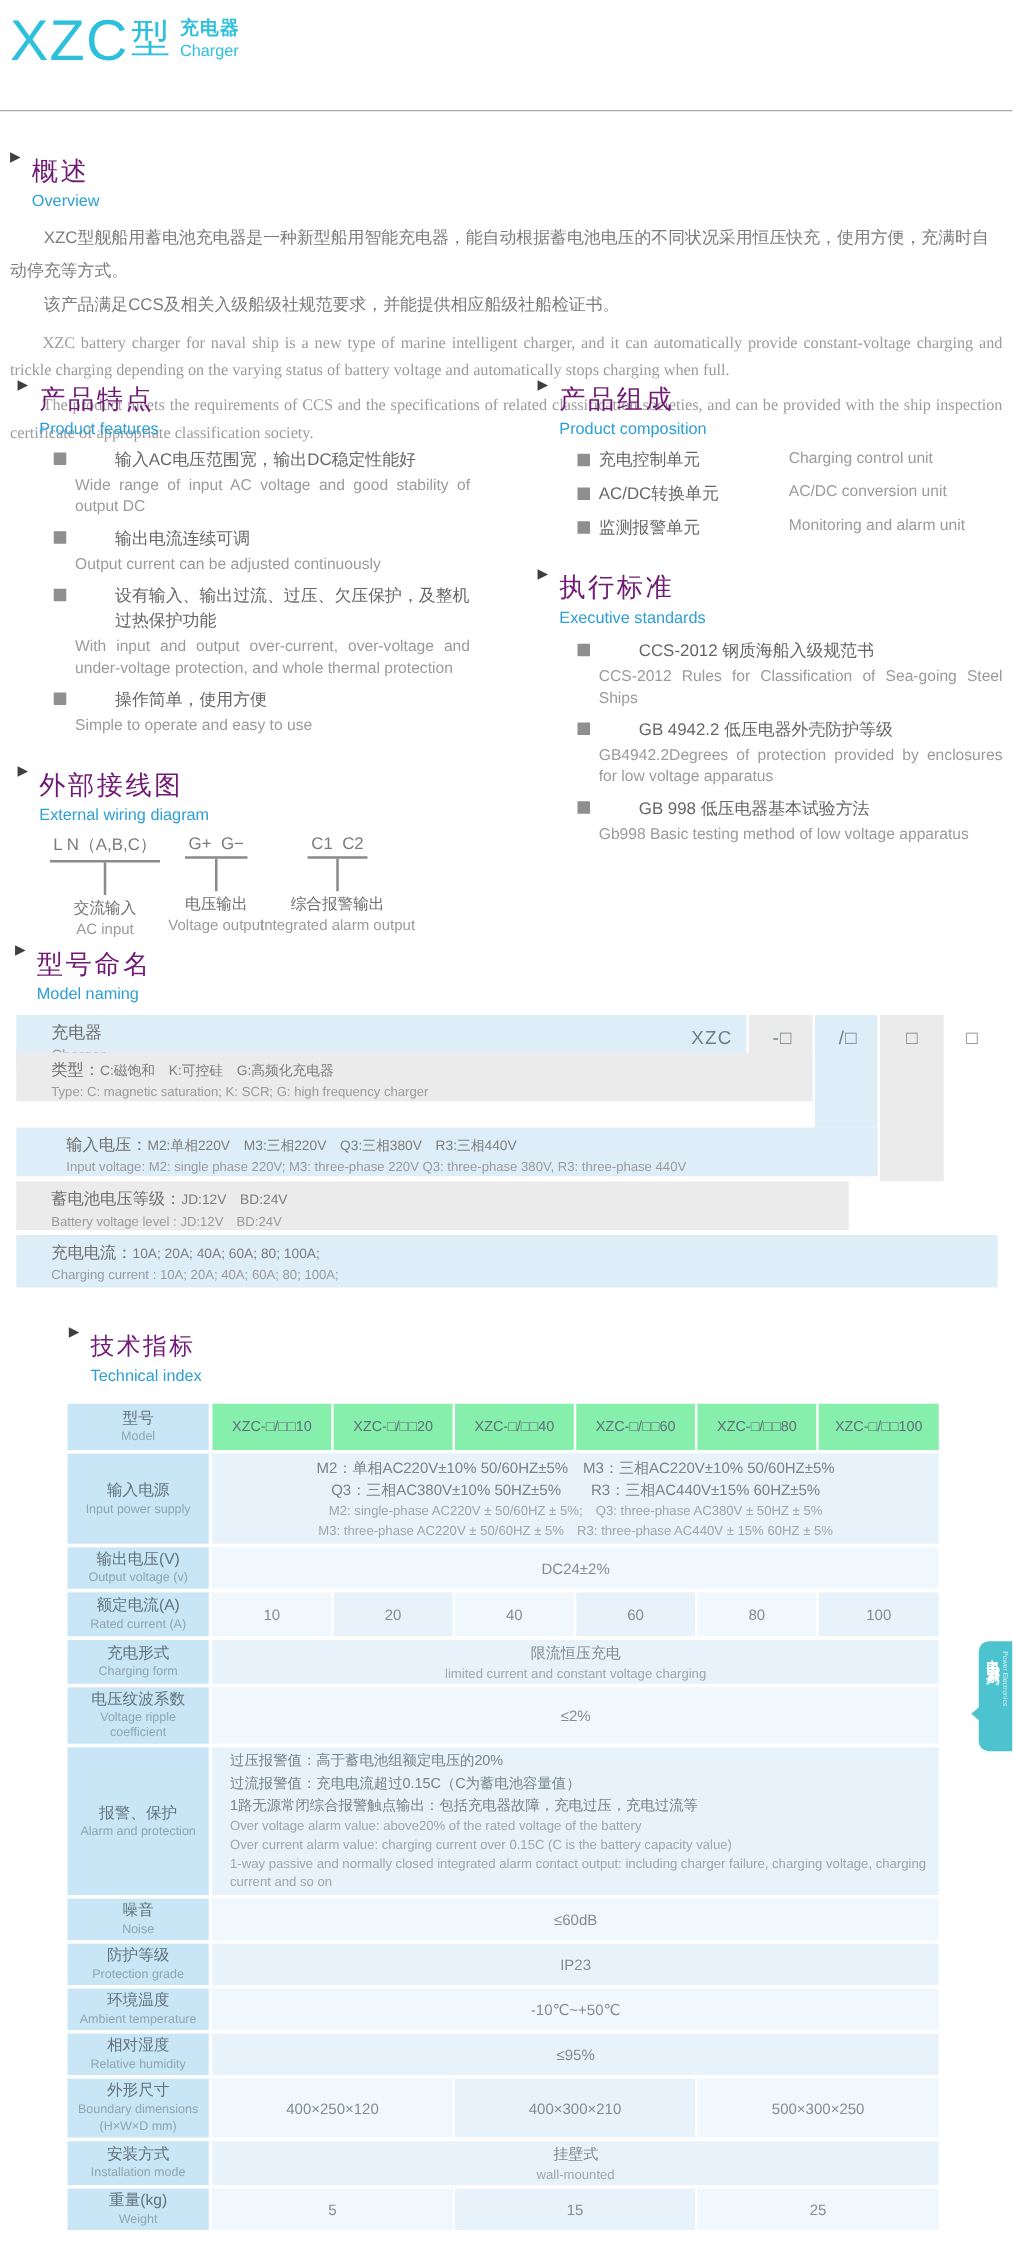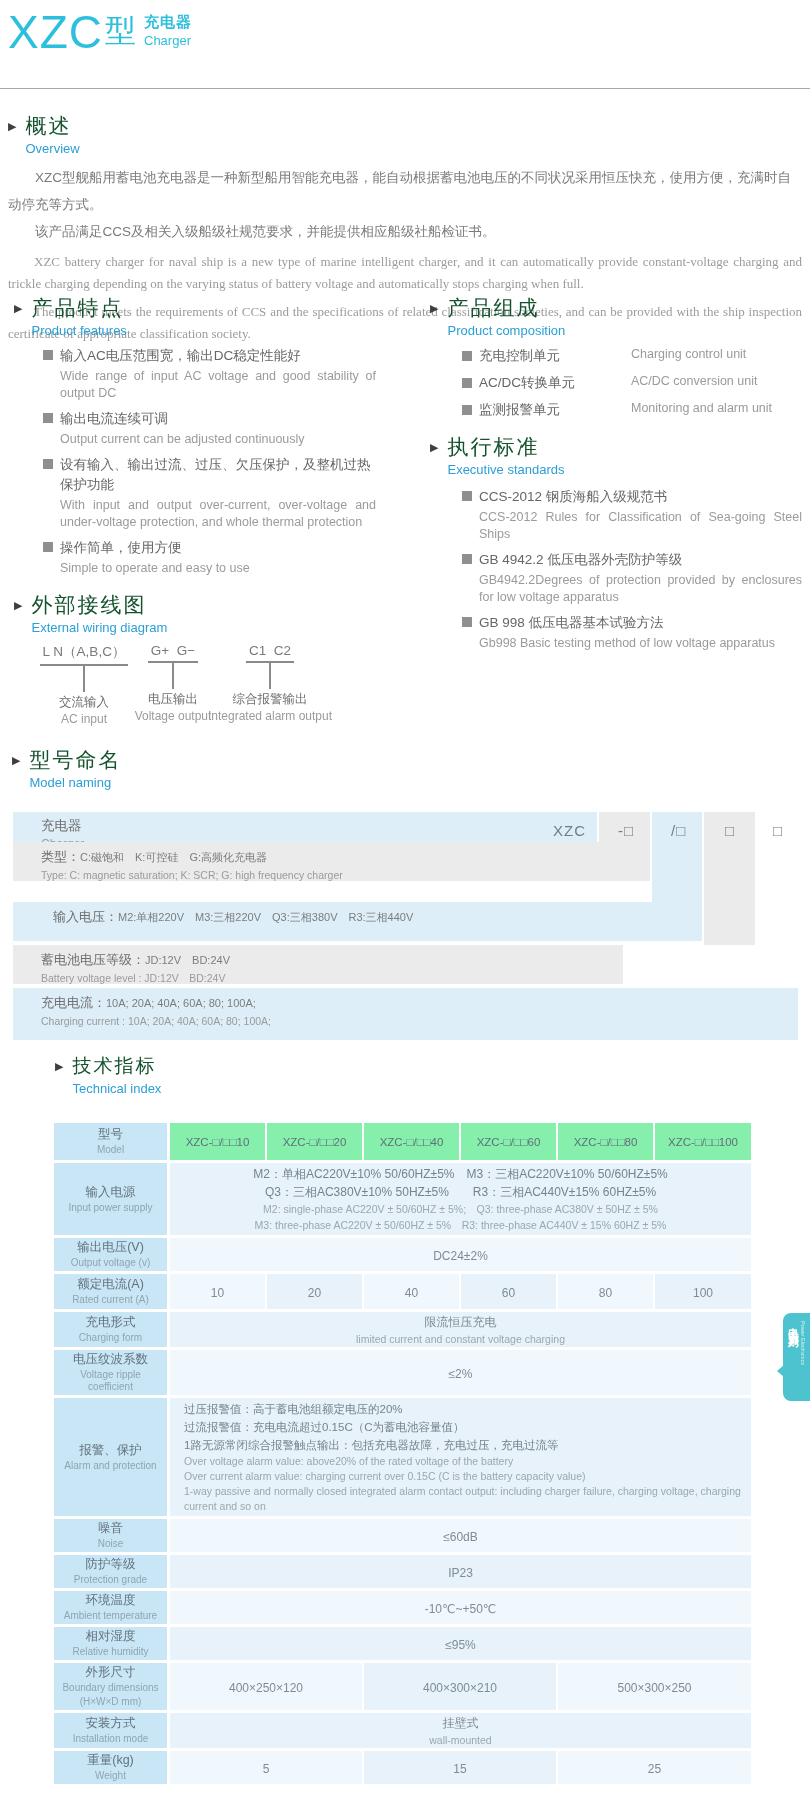--- a/index.html
+++ b/index.html
@@ -11,37 +11,37 @@
   .brand-model { font-size:46px; line-height:52px; color:#2cc0dc; letter-spacing:1px; }
   .brand-suffix { font-size:31px; line-height:50px; color:#2cc0dc; margin-left:2px; }
   .brand-stack { margin-left:8px; margin-top:7px; color:#2cc0dc; }
   .brand-stack .zh { font-size:15px; font-weight:bold; letter-spacing:1px; }
   .brand-stack .en { font-size:13px; margin-top:1px; }
   .rule { position:absolute; left:0; top:88px; width:810px; border-top:1px solid #a8a8a8; }
 
   
   .sec-head { display:flex; align-items:flex-start; }
   .sec-head .tri { color:#3f3f3f; font-size:11px; line-height:24px; margin-right:9px; }
-  .sec-head .zh { color:#14532d; font-size:21px; line-height:24px; letter-spacing:2px; }
+  .sec-head .zh { color:#701a75; font-size:21px; line-height:24px; letter-spacing:2px;margin-top:12px; }
   .sec-head .en { color:#2b9fd6; font-size:13px; margin-top:3px; }
 
   
   .s-overview { position:absolute; left:8px; top:114px; width:794px; }
   .s-overview .paras { margin-top:8px; }
   .p-zh { font-size:13.5px; color:#7b7b7b; line-height:27px; text-indent:2em; }
   .p-en { font-size:13px; color:#9c9c9c; line-height:22px; text-indent:2em; text-align:justify; margin-top:6px;font-family:Liberation Serif, serif; }
 
   
   .col-left  { position:absolute; left:14px;  top:296px; width:362px; }
   .col-right { position:absolute; left:430px; top:296px; width:372px; }
 
   .blist { margin-top:8px; margin-left:29px; list-style:none; }
   .blist li { position:relative; padding-left:17px; margin-bottom:7px; }
   .sq { position:absolute; left:0; top:4px; width:10px; height:10px; background:#8f8f8f; }
-  .blist .zh { font-size:13.5px; color:#666; line-height:20px; }
+  .blist .zh { font-size:13.5px; color:#666; line-height:20px;margin-left:32px; }
   .blist .en { font-size:12.5px; color:#9b9b9b; line-height:17px; margin-top:2px; text-align:justify; }
 
   .clist { margin-top:9px; margin-left:32px; list-style:none; }
   .clist li { position:relative; padding-left:17px; margin-bottom:9px; display:flex; }
   .clist .zh { font-size:13.5px; color:#666; width:152px; }
   .clist .en { font-size:12.5px; color:#9b9b9b; }
 
   .wiring { margin-top:16px; }
   .wd { position:relative; height:96px; margin-top:8px; }
   .term { position:absolute; top:0; display:flex; flex-direction:column; align-items:center; }
@@ -54,22 +54,22 @@
   .s-naming-head { position:absolute; left:12px; top:748px; }
   .nd { position:absolute; left:13px; top:812px; width:785px; height:218px; font-family:"Liberation Sans",sans-serif; }
   .nd .band { position:absolute; top:0; border-left:2px solid #fff; }
   .band1 { left:584px; width:53px; height:47px; background:#ebebeb; }
   .band2 { left:637px; width:52px; height:90px; background:#ddeef9; }
   .band3 { left:689px; width:53px; height:133px; background:#ebebeb; }
   .nrow { position:absolute; left:0; padding:5px 0 0 28px; }
   .nrow1 { top:0;    width:584px; height:43px; background:#ddeef9; }
   .nrow2 { top:30px; width:637px; height:39px; background:#ebebeb; }
   .nrow3 { top:90px; width:689px; height:39px; background:#ddeef9;padding-left:40px; }
-  .nrow4 { top:133px; width:610px; height:39px; background:#ebebeb; }
-  .nrow5 { top:176px; width:785px; height:52px; background:#ddeef9; }
+  .nrow4 { top:133px; width:666px; height:39px; background:#ebebeb; }
+  .nrow5 { top:176px; width:785px; height:42px; background:#ddeef9; }
   .nrow .lab { font-size:13px; color:#6e6e6e; }
   .nrow .det { font-size:11px; color:#7d7d7d; }
   .nrow .en  { font-size:10.5px; color:#9b9b9b; margin-top:3px; }
   .nrow1 .zh { font-size:13.5px; color:#6e6e6e; }
   .nrow1 .en { font-size:12px; margin-top:2px; }
   .code { position:absolute; top:10px; font-size:15px; color:#6f7d86; letter-spacing:1px; }
   .code-base { left:540px; }
   .slot0 { left:605px; } .slot1 { left:658px; } .slot2 { left:712px; } .slot3 { left:760px; }
 
   
@@ -271,20 +271,21 @@
     <div class="nrow nrow1">
       <div class="zh">充电器</div>
       <div class="en">Charger</div>
     </div>
     <div class="nrow nrow2">
       <div><span class="lab">类型：</span><span class="det">C:磁饱和　K:可控硅　G:高频化充电器</span></div>
       <div class="en">Type: C: magnetic saturation; K: SCR; G: high frequency charger</div>
     </div>
     <div class="nrow nrow3">
       <div><span class="lab">输入电压：</span><span class="det">M2:单相220V　M3:三相220V　Q3:三相380V　R3:三相440V</span></div>
+      <div class="en">Input voltage: M2: single phase 220V; M3: three-phase 220V Q3: three-phase 380V, R3: three-phase 440V</div>
     </div>
     <div class="nrow nrow4">
       <div><span class="lab">蓄电池电压等级：</span><span class="det">JD:12V　BD:24V</span></div>
       <div class="en">Battery voltage level : JD:12V　BD:24V</div>
     </div>
     <div class="nrow nrow5">
       <div><span class="lab">充电电流：</span><span class="det">10A; 20A; 40A; 60A; 80; 100A;</span></div>
       <div class="en">Charging current : 10A; 20A; 40A; 60A; 80; 100A;</div>
     </div>
 

